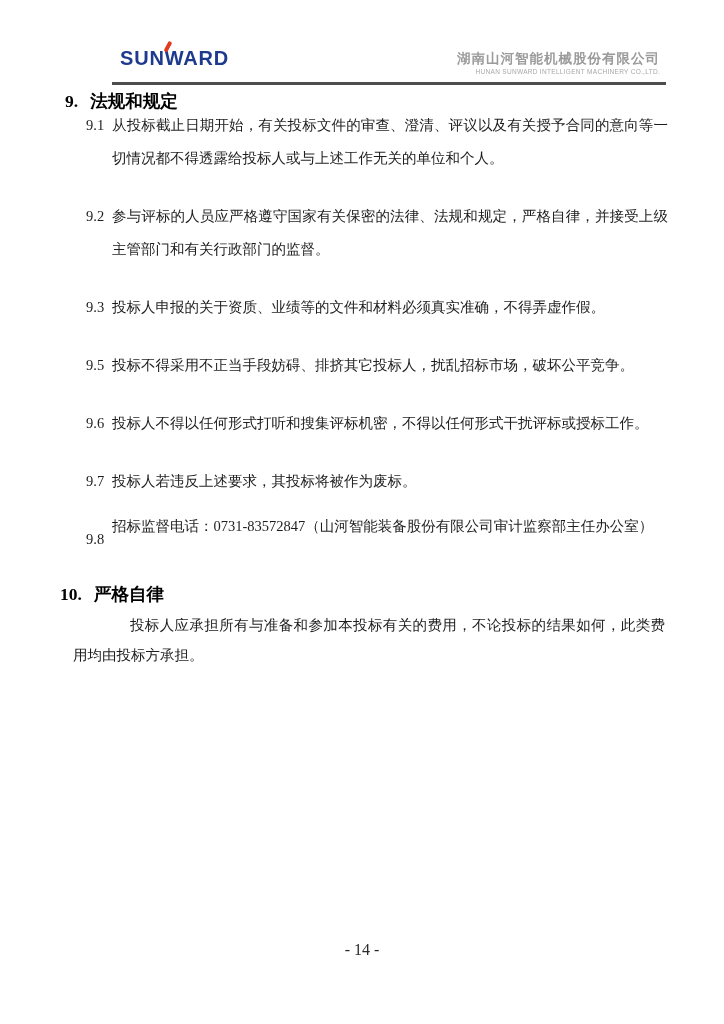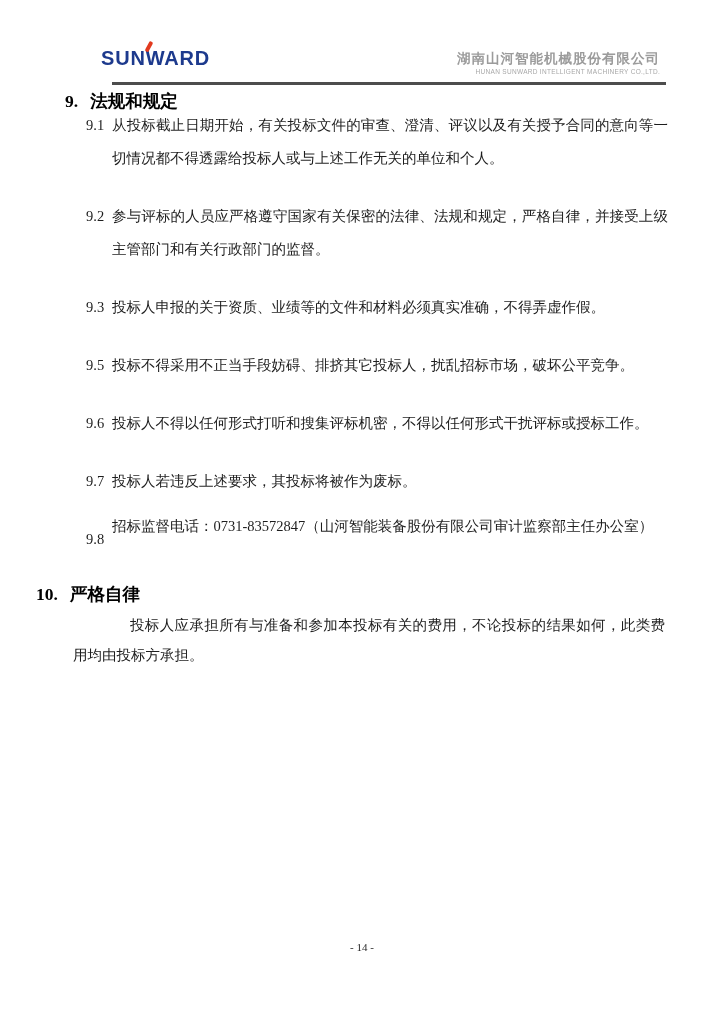--- a/index.html
+++ b/index.html
@@ -7,21 +7,21 @@
   .page {
     position:relative;
     width:724px; height:1024px;
     margin:0 auto;
     background:#ffffff;
     font-family:"Liberation Serif","DejaVu Serif",serif;
     color:#1d1d1d;
     overflow:hidden;
   }
   
-  .logo { position:absolute; left:101px; top:47px; }
+  .logo { position:absolute; left:120px; top:47px; }
   .logo-text {
     font-family:"Liberation Sans","DejaVu Sans",sans-serif;
     font-weight:700; font-size:20px; letter-spacing:0.8px;
     color:#1d3a8d;
   }
   .logo-accent {
     position:absolute; left:46px; top:-6px;
     width:3.5px; height:11px; border-radius:1.5px;
     background:#e23a1f;
     transform:rotate(28deg);
@@ -42,21 +42,21 @@
     width:554px; height:2.5px; background:#4d4d4d;
   }
   
   .content { position:absolute; left:0; top:88px; width:724px; }
   .sec-heading {
     display:flex; gap:12px;
     margin-left:65px;
     font-size:17.5px; font-weight:700; color:#000;
     line-height:26px;
   }
-  .sec-heading.sec10 { margin-left:36px; margin-top:22px; }
+  .sec-heading.sec10 { margin-left:60px; margin-top:22px; }
   .clauses { margin-top:0; }
   .item {
     display:flex;
     margin:0 8px 25px 86px;
   }
   .item:first-child { margin-top:-5px; }
   .item-num {
     flex:0 0 26px;
     font-size:14.5px; line-height:33px; color:#1d1d1d;
   }
@@ -74,21 +74,21 @@
     margin:3px 0 0 73px;
     width:592px;
     text-indent:57px;
     font-size:14.5px; line-height:30px; color:#1d1d1d;
     text-align:justify;
   }
   
   .page-number {
     position:absolute; left:0; top:941px; width:724px;
     text-align:center;
-    font-size:11px; color:#2a2a2a;
+    font-size:16px; color:#2a2a2a;
     font-family:"Liberation Serif","DejaVu Serif",serif;
   }
 </style>
 </head>
 <body>
 
 <div class="page">
 
   <div class="logo">
     <span class="logo-text">SUNWARD</span>

